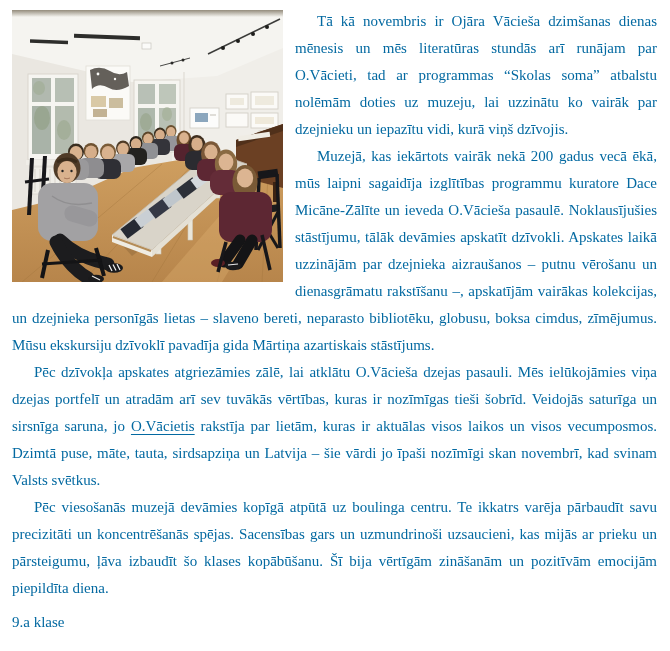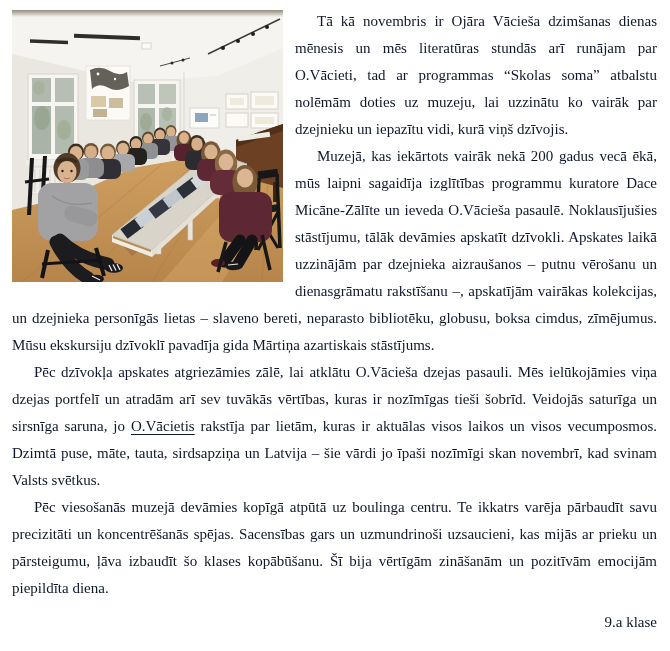--- a/index.html
+++ b/index.html
@@ -1,30 +1,30 @@
 <!DOCTYPE html>
 <html><head>
 <meta charset="utf-8">
 <style>
   html,body{margin:0;padding:0;background:#ffffff;}
   body{width:670px;height:651px;overflow:hidden;}
   .page{
     box-sizing:border-box;width:670px;height:651px;
     padding:8px 13px 0 12px;
     font-family:"Liberation Serif","DejaVu Serif",serif;
-    font-size:15px;line-height:27px;color:#0f172a;
+    font-size:15px;line-height:27px;color:#0369a1;
     overflow:hidden;
   }
   .photo{
     float:left;width:271px;height:272px;
     margin:2px 12px 12px 0;padding:0;
   }
   .photo svg{display:block;width:271px;height:272px;}
   p{margin:0;text-align:justify;text-indent:22px;}
-  .signature{text-align:right;text-indent:0;margin-top:7px;}
+  .signature{text-indent:0;margin-top:7px;}
   .misspelled{
     text-decoration-line:underline;
     text-decoration-style:wavy;
     text-decoration-color:#cc1f1f;
     text-decoration-thickness:1px;
     text-underline-offset:3px;
     text-decoration:underline;
   }
 </style>
 </head>

